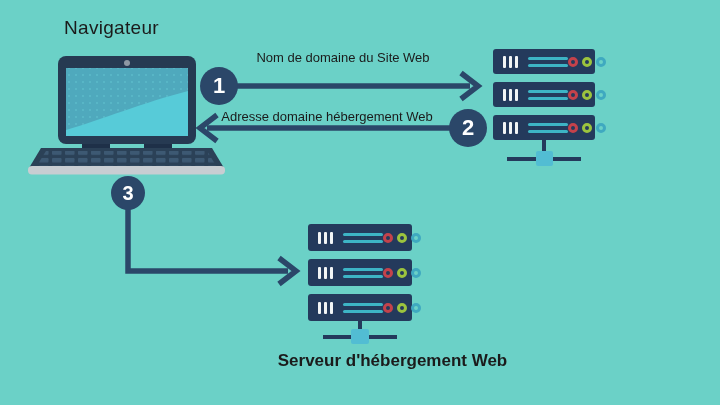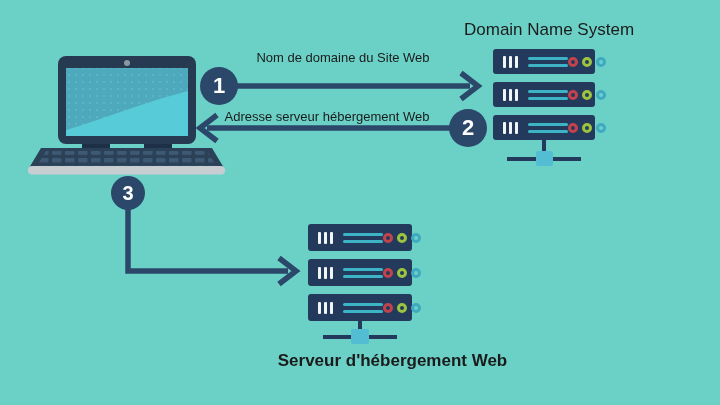--- a/index.html
+++ b/index.html
@@ -55,23 +55,23 @@
   .dns-group .stand-sq{left:43px;top:102px;width:17px;height:15px;}
   .web-group .stand-v{left:50px;top:95px;width:4px;height:18px;}
   .web-group .stand-h{left:15px;top:111px;width:74px;height:4px;}
   .web-group .stand-sq{left:43px;top:105px;width:18px;height:15px;}
 </style>
 </head>
 <body>
 
 <div id="canvas">
 
-  <div class="lbl lbl-dns">Domain Name System</div>
+  <div class="lbl lbl-browser">Navigateur</div>
   <div class="lbl lbl-arrow lbl-step1">Nom de domaine du Site Web</div>
-  <div class="lbl lbl-arrow lbl-step2">Adresse serveur hébergement Web</div>
+  <div class="lbl lbl-arrow lbl-step2">Adresse domaine hébergement Web</div>
   <div class="lbl lbl-webserver">Serveur d'hébergement Web</div>
 
   <svg id="laptop" width="200" height="125" viewBox="0 0 200 125">
     <defs>
       <pattern id="screendots" width="7" height="7" patternUnits="userSpaceOnUse">
         <circle cx="2" cy="2" r="0.9" fill="#5cbccb"></circle>
       </pattern>
       <pattern id="keys" width="13" height="7.5" patternUnits="userSpaceOnUse">
         <rect x="1" y="1" width="9.5" height="4.5" rx="1" fill="#3d5973"></rect>
       </pattern>

